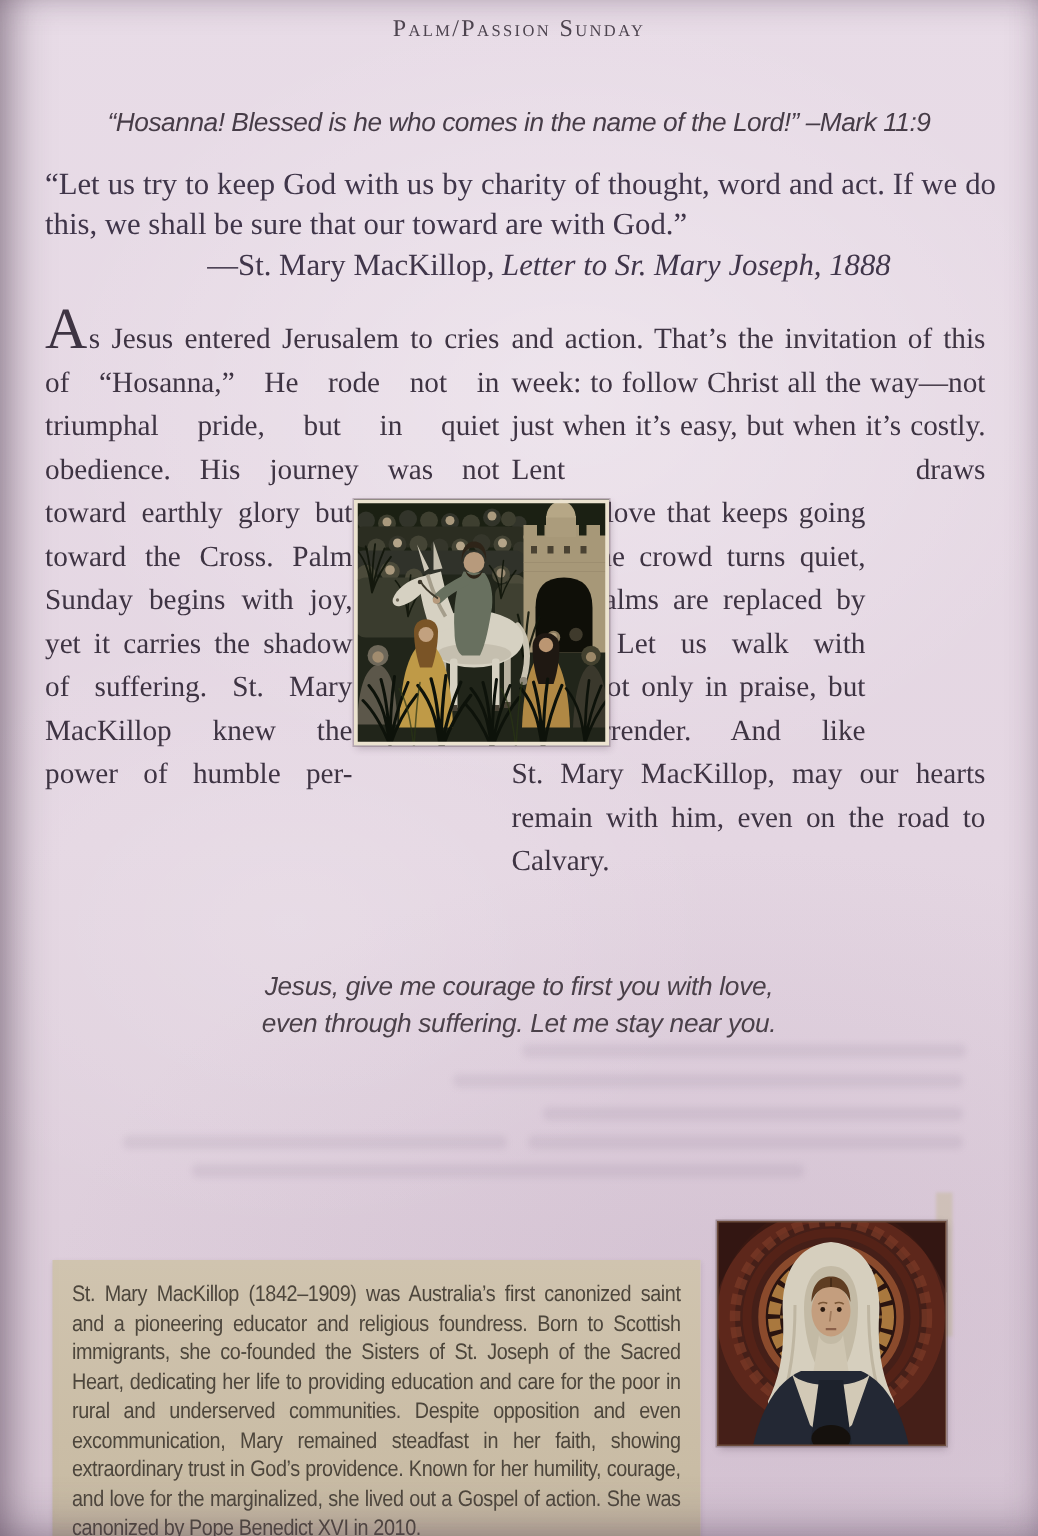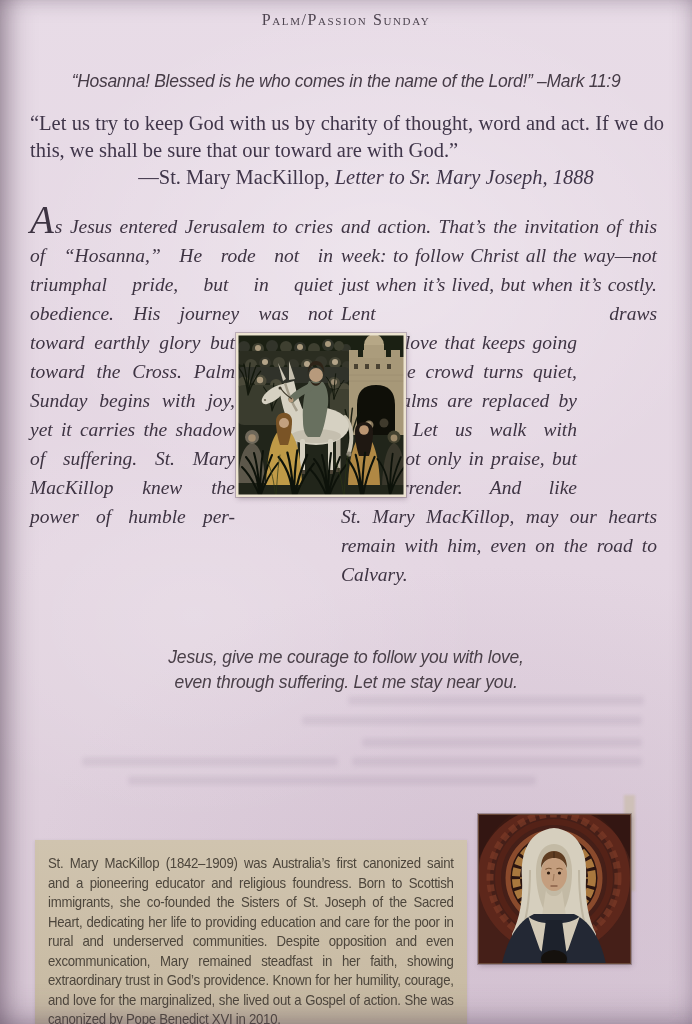--- a/index.html
+++ b/index.html
@@ -33,21 +33,21 @@
     position:absolute;top:71px;left:0;width:100%;text-align:center;
     font-family:Liberation Sans, sans-serif;font-style:italic;
     font-size:17.5px;color:#463c47;letter-spacing:-0.3px;
   }
   
   .quote{position:absolute;left:30px;top:110px;width:634px;color:#40364a;}
   .quote-text{font-size:20.5px;line-height:27px;text-align:justify;text-align-last:left;margin:0;}
   .quote-attr{font-size:20.5px;margin:2px 0 0 0;text-align:center;padding-left:38px;}
   .quote-attr .work{font-style:italic;}
   
-  .columns{position:absolute;left:30px;top:212px;width:633px;display:flex;gap:8px;color:#3e3443;font-style:italic;}
+  .columns{position:absolute;left:30px;top:212px;width:633px;display:flex;gap:8px;color:#3e3443;}
   .col-left{width:303px;}
   .col-right{width:316px;}
   .col p{margin:0;font-size:19.5px;line-height:29px;text-align:justify;}
   .jlast{text-align-last:justify;}
   .narrow-left{width:205px;}
   .narrow-right{width:236px;margin-left:auto;}
   .dropcap{font-size:39px;line-height:0;letter-spacing:1px;}
   
   .illustration{
     position:absolute;left:236px;top:333px;width:170px;height:164px;
@@ -94,21 +94,21 @@
     <p class="quote-text">“Let us try to keep God with us by charity of thought, word and act. If we do this, we shall be sure that our toward are with God.”</p>
     <p class="quote-attr"><span>—St. Mary MacKillop, </span><span class="work">Letter to Sr. Mary Joseph, 1888</span></p>
   </div>
 
   <div class="columns">
     <div class="col col-left">
       <p class="jlast"><span class="dropcap">A</span><span>s Jesus entered Jerusalem to cries of “Hosanna,” He rode not in triumphal pride, but in quiet obedience. His journey was not</span></p>
       <p class="jlast narrow-left">toward earthly glory but toward the Cross. Palm Sunday begins with joy, yet it carries the shadow of suffering. St. Mary MacKillop knew the power of humble per-</p>
     </div>
     <div class="col col-right">
-      <p class="jlast">and action. That’s the invitation of this week: to follow Christ all the way—not just when it’s lived, but when it’s costly. Lent draws</p>
+      <p class="jlast">and action. That’s the invitation of this week: to follow Christ all the way—not just when it’s easy, but when it’s costly. Lent draws</p>
       <p class="jlast narrow-right">us to a love that keeps going when the crowd turns quiet, when palms are replaced by thorns. Let us walk with Jesus, not only in praise, but in surrender. And like</p>
       <p>St. Mary MacKillop, may our hearts remain with him, even on the road to Calvary.</p>
     </div>
   </div>
 
   <div class="illustration">
     <svg width="170" height="164" viewBox="0 0 170 164" xmlns="http://www.w3.org/2000/svg">
       <rect width="170" height="164" fill="#21251a"></rect>
       <rect width="170" height="46" fill="#1b2013"></rect>
 
@@ -275,21 +275,21 @@
           </g>
         <g transform="translate(108,166)">
             <path d="M0,0 C-2,-16 -4,-30 -10,-40 M0,0 C1,-18 2,-34 4,-44"></path>
           </g>
       </g>
       <rect x="1.25" y="1.25" width="167.5" height="161.5" fill="none" stroke="#ece3d0" stroke-width="2.5"></rect>
     </svg>
   </div>
 
   <div class="prayer">
-    <div>Jesus, give me courage to follow you with love,</div>
+    <div>Jesus, give me courage to first you with love,</div>
     <div>even through suffering. Let me stay near you.</div>
   </div>
 
   <div class="ghost" style="left:348px;top:696px;width:296px;"></div>
   <div class="ghost" style="left:302px;top:716px;width:340px;"></div>
   <div class="ghost" style="left:362px;top:738px;width:280px;"></div>
   <div class="ghost" style="left:82px;top:757px;width:256px;"></div>
   <div class="ghost" style="left:352px;top:757px;width:290px;"></div>
   <div class="ghost" style="left:128px;top:776px;width:408px;"></div>
 

